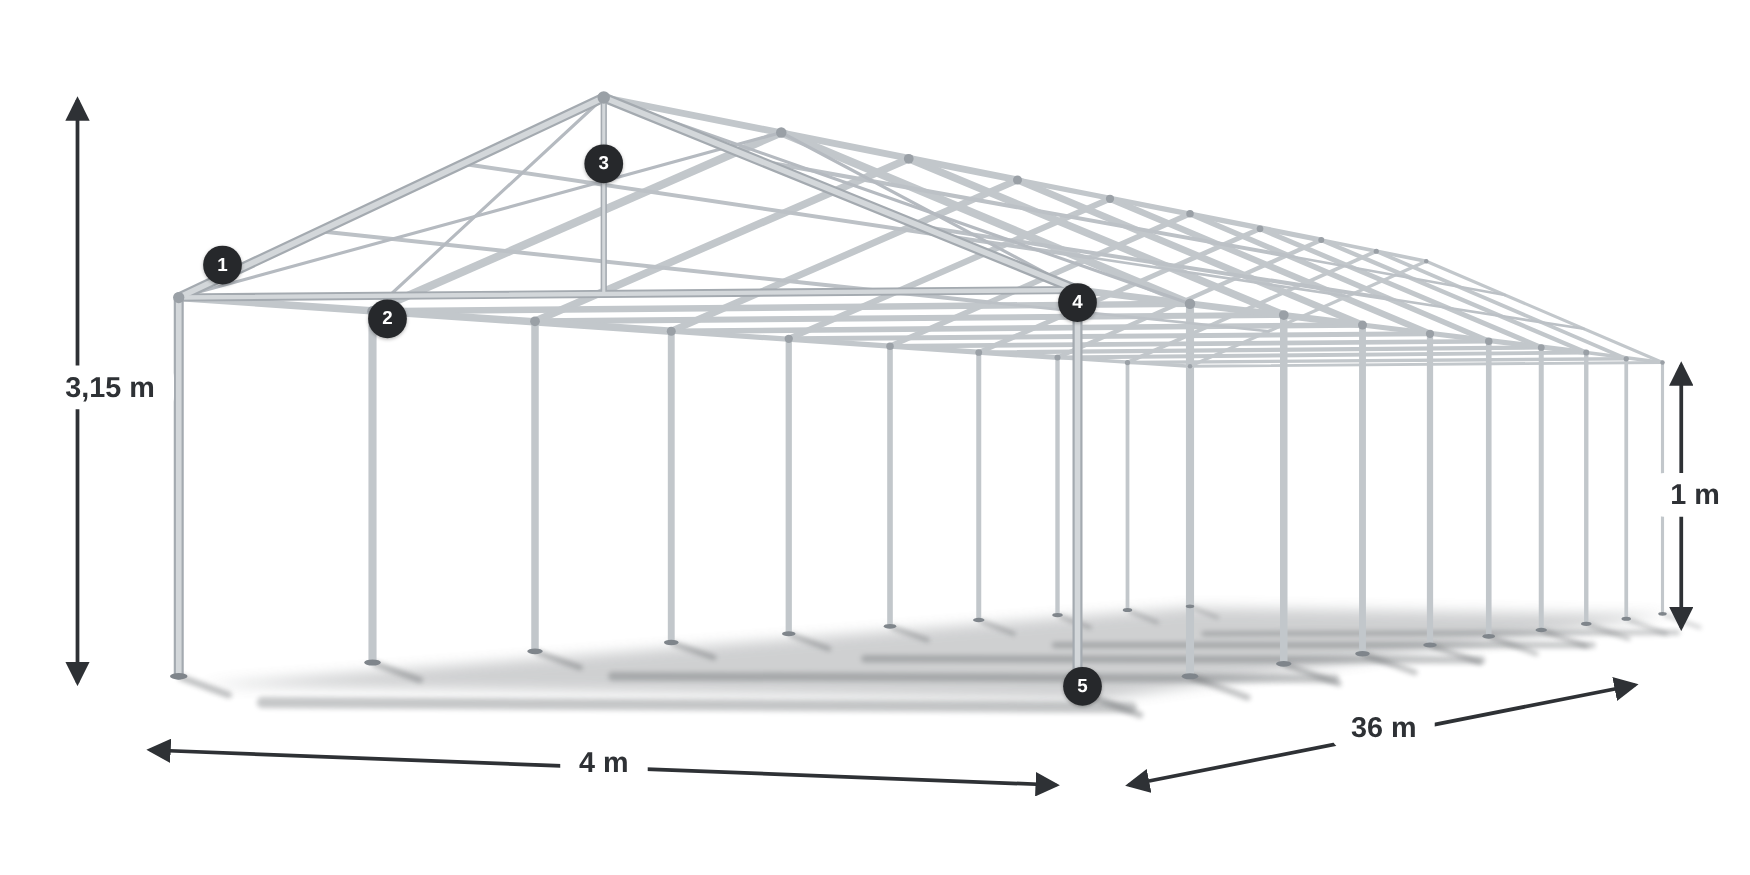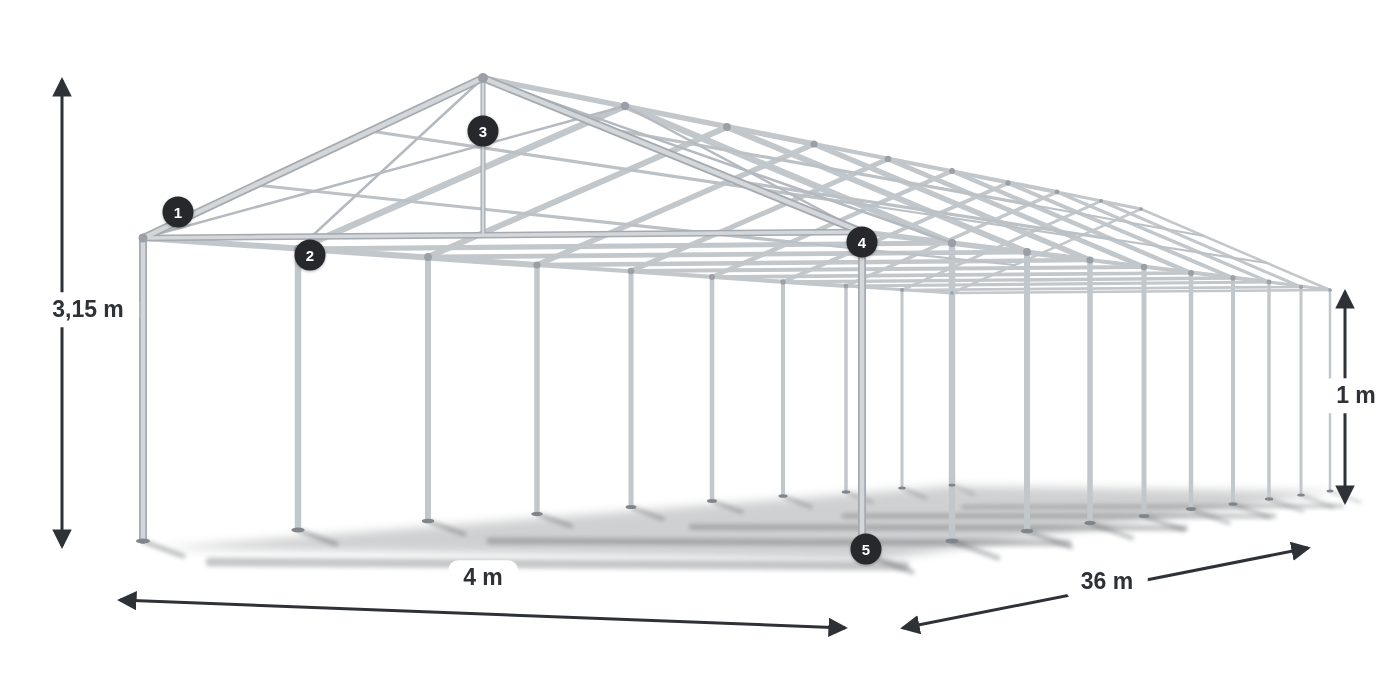--- a/index.html
+++ b/index.html
@@ -249,16 +249,16 @@
 </svg>
 
 <div class="badge" style="left:178px;top:212px">1</div>
 <div class="badge" style="left:310px;top:255px">2</div>
 <div class="badge" style="left:483px;top:131px">3</div>
 <div class="badge" style="left:862px;top:242px">4</div>
 <div class="badge" style="left:866px;top:549px">5</div>
 
 <div class="dim-label" style="left:88px;top:310px">3,15 m</div>
 <div class="dim-label" style="left:1356px;top:396px">1 m</div>
-<div class="dim-label" style="left:483px;top:578px">4 m</div>
+<div class="dim-label" style="left:483px;top:610px">4 m</div>
 <div class="dim-label" style="left:1107px;top:582px">36 m</div>
 
 </div>
 
 </body></html>

